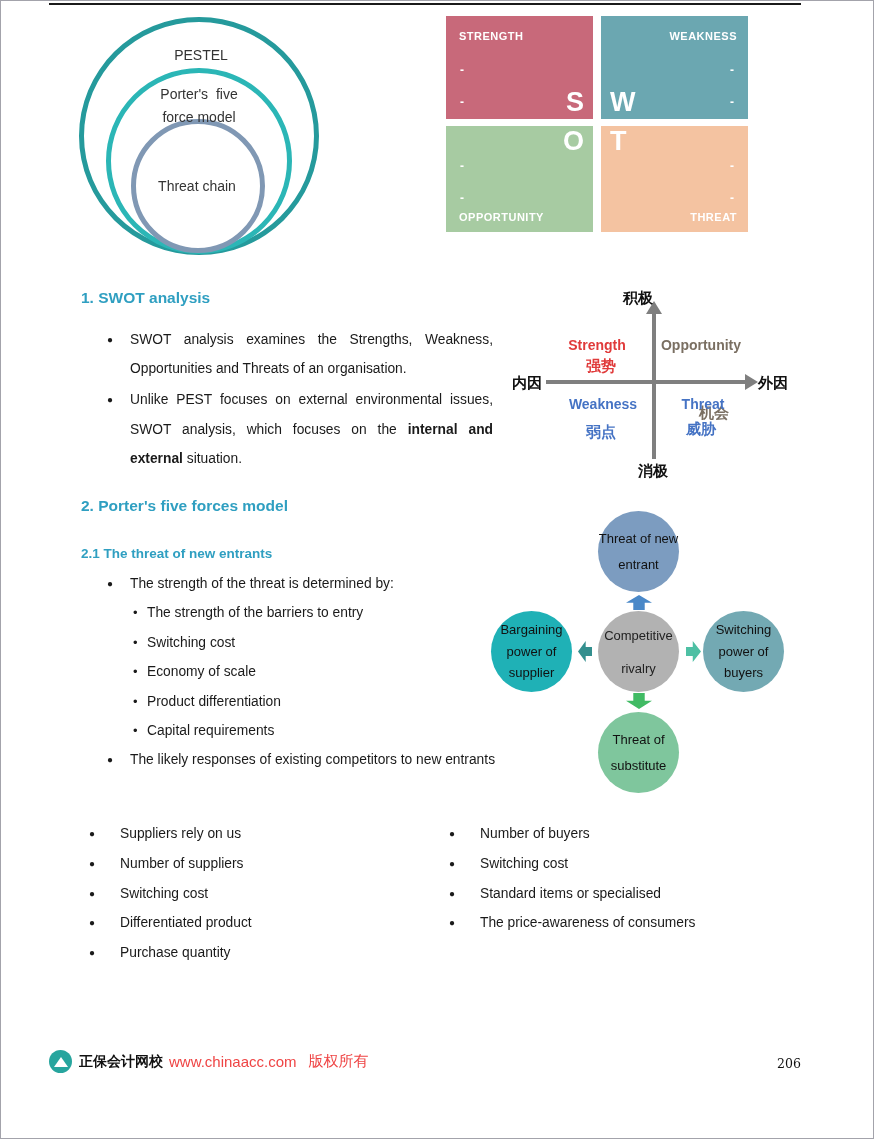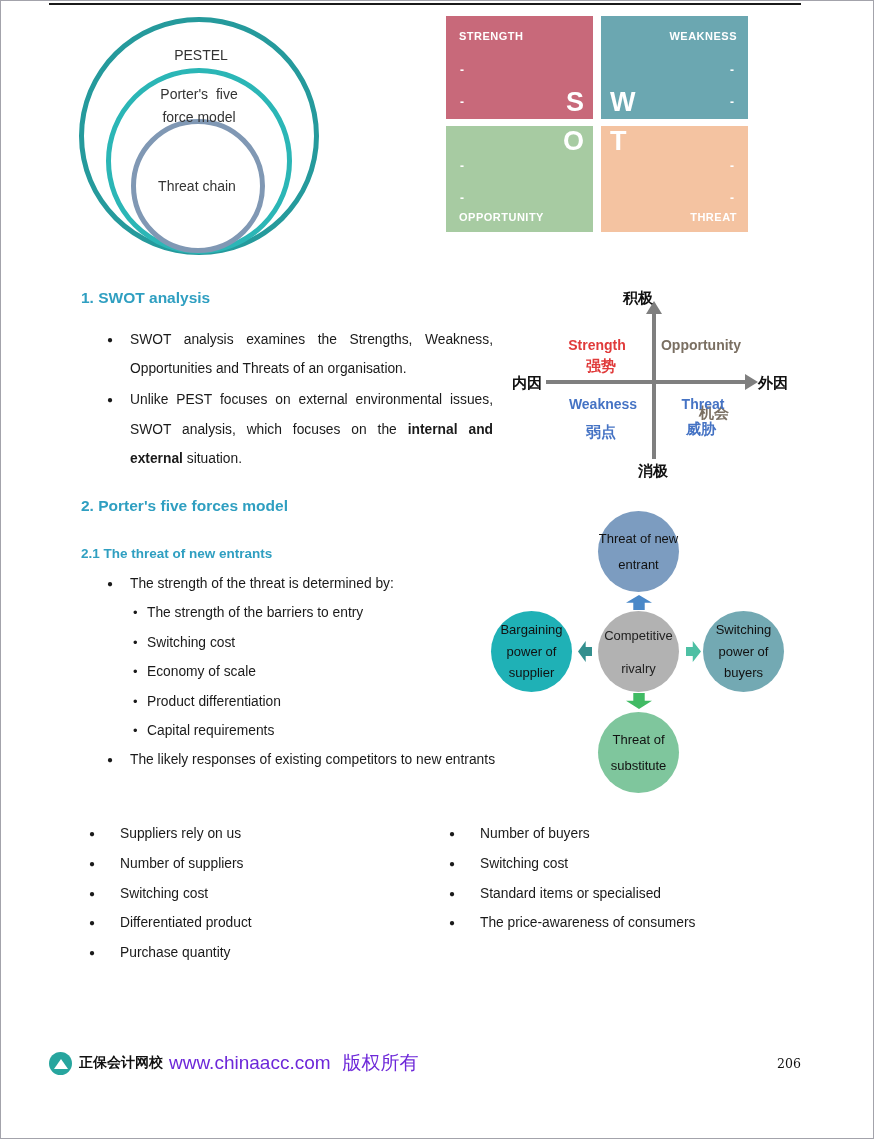--- a/index.html
+++ b/index.html
@@ -77,21 +77,21 @@
         clip-path:polygon(100% 50%,45% 0%,45% 28%,0% 28%,0% 72%,45% 72%,45% 100%);}
 
   
   .footer{position:absolute;left:48px;top:1049px;display:flex;align-items:center;}
   .logo{width:23px;height:23px;border-radius:50%;background:var(--brand-teal);
         position:relative;margin-right:7px;}
   .logo::after{content:"";position:absolute;left:5px;top:7px;width:0;height:0;
         border-left:7px solid transparent;border-right:7px solid transparent;
         border-bottom:10px solid #ffffff;}
   .brand{font-size:14px;font-weight:bold;color:#111;margin-right:6px;}
-  .foot-txt{font-size:19px;color:#6d28d9;}
+  .foot-txt{font-size:15px;color:#ef4444;}
   .pagenum{position:absolute;left:776px;top:1055px;font-family:"DejaVu Serif",serif;
         font-size:12.5px;color:#111;}
 </style>
 </head>
 <body>
 
 <div class="page">
 
   <div class="header-rule"></div>
 

